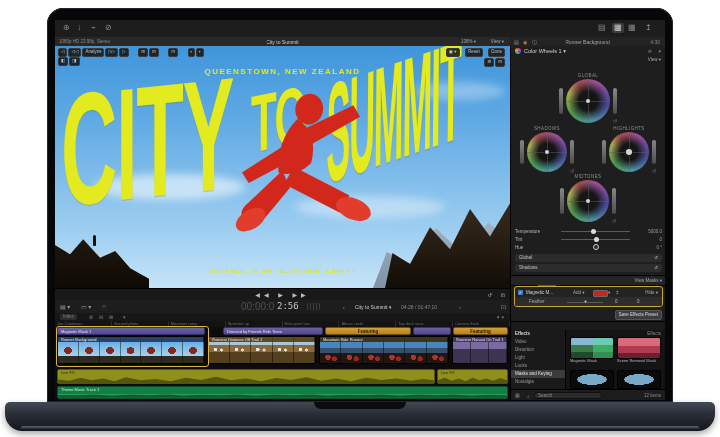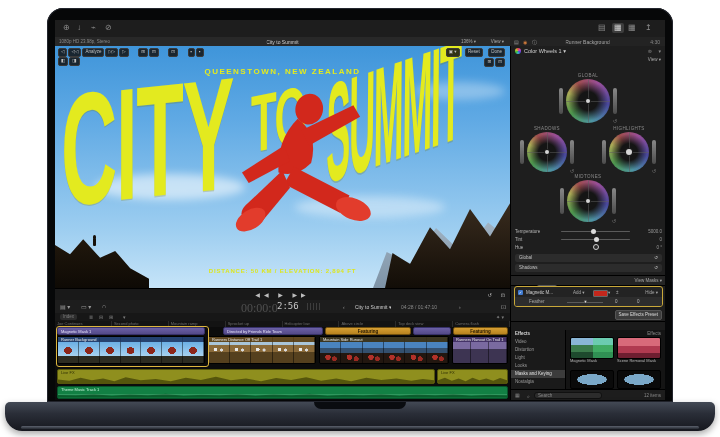--- a/index.html
+++ b/index.html
@@ -210,21 +210,21 @@
       <div class="abs transport">
         <span class="abs t6" style="left:50%;top:2px;transform:translateX(-50%);letter-spacing:4px">◀◀ ▶ ▶▶</span>
         <span class="abs t5" style="right:18px;top:3px">↺</span>
         <span class="abs t5" style="right:5px;top:3px">⊡</span>
       </div>
 
       <div class="abs tl-toolbar">
         <span class="abs t6" style="left:5px;top:3px">▤ ▾</span>
         <span class="abs t6" style="left:26px;top:3px">▭ ▾</span>
         <span class="abs t6" style="left:47px;top:3px">∩</span>
-        <span class="abs" style="left:186px;top:1px;font-family:Liberation Serif, serif;font-size:12px;color:#4f4f4f">00:00:0</span>
+        <span class="abs" style="left:186px;top:1px;font-family:Liberation Sans, sans-serif;font-size:10px;color:#4f4f4f">00:00:0</span>
         <span class="abs" style="left:222px;top:1px;font-family:'DejaVu Sans Mono',monospace;font-size:9px;color:#c8c8c8">2:56</span>
         <span class="abs" style="left:252px;top:3px;width:14px;height:7px;background:repeating-linear-gradient(90deg,#3d3d3d 0 1px,transparent 1px 3px)"></span>
         <span class="abs t5" style="left:288px;top:3.5px">‹</span>
         <span class="abs t5 lit nowrap" style="left:300px;top:3.5px">City to Summit ▾</span>
         <span class="abs t5 dim nowrap" style="left:346px;top:3.5px">04:28 / 01:47:10</span>
         <span class="abs t5" style="left:404px;top:3.5px">›</span>
         <span class="abs t6" style="right:4px;top:3px">⊡</span>
       </div>
 
       <div class="abs tl-subrow">

